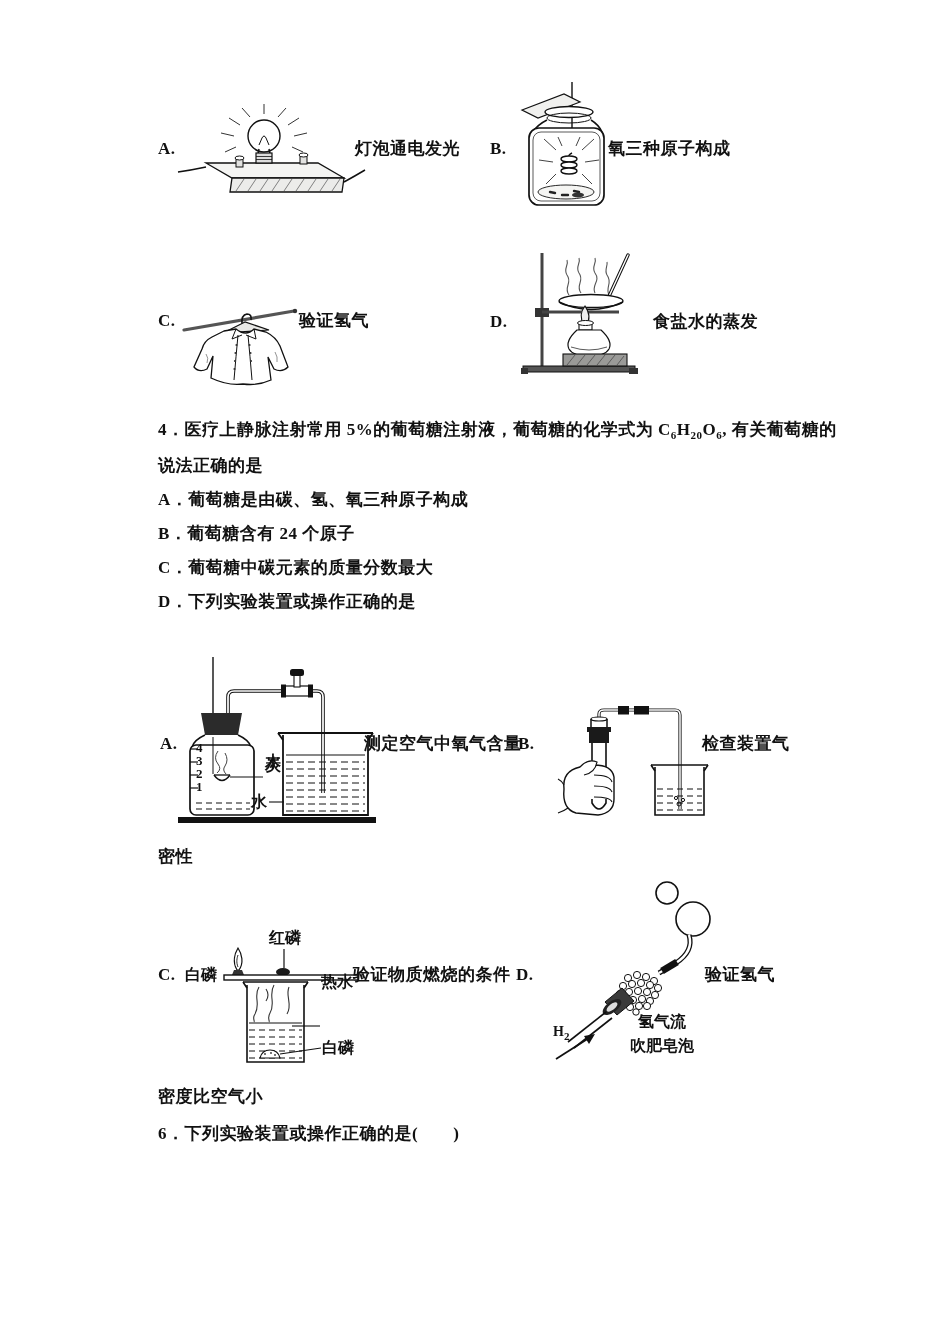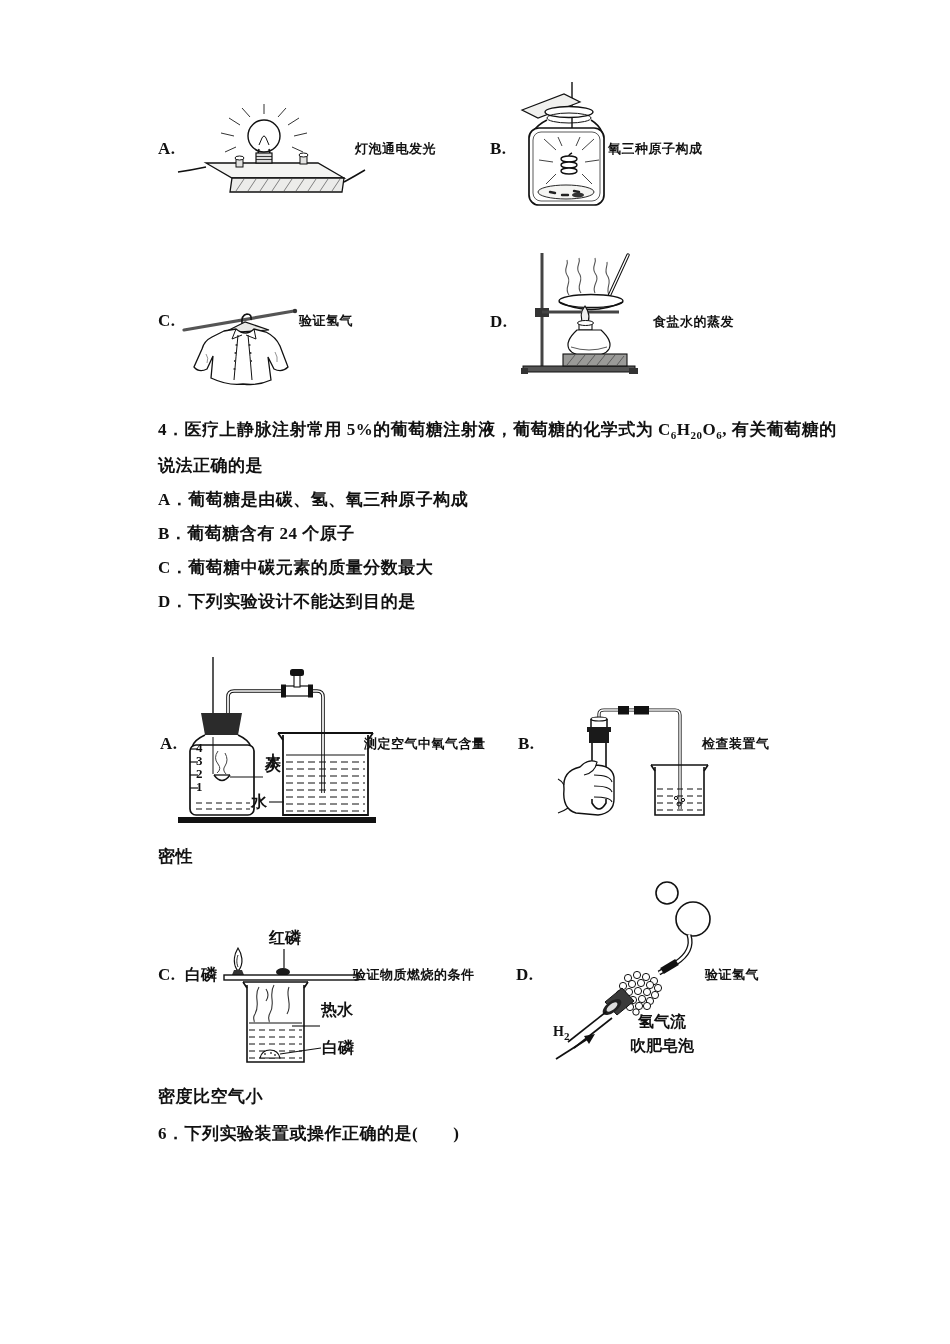--- a/index.html
+++ b/index.html
@@ -1,19 +1,19 @@
 <!DOCTYPE html>
 <html><head>
 <meta charset="utf-8">
 <style>
   html,body{margin:0;padding:0;background:#ffffff;}
   #page{position:relative;width:950px;height:1344px;background:#ffffff;overflow:hidden;
         font-family:"Liberation Serif","DejaVu Serif",serif;color:#111;}
   .t{position:absolute;font-weight:bold;font-size:17px;line-height:20px;white-space:nowrap;letter-spacing:0.5px;}
-  .cap{font-size:13px;}
+  .cap{font-size:17px;}
   .dlabel{position:absolute;font-weight:bold;font-size:16px;line-height:19px;white-space:nowrap;}
   .vert{writing-mode:vertical-rl;text-orientation:upright;letter-spacing:3px;}
   .scale{position:absolute;font-weight:bold;font-size:13px;line-height:13px;text-align:left;}
   .scale span{display:block;}
   sub{font-size:11px;line-height:0;}
   svg{position:absolute;overflow:visible;}
   .ink{stroke:#111;fill:none;stroke-width:1.5;}
 </style>
 </head>
 <body>
@@ -159,21 +159,21 @@
   </svg>
   <div class="t cap" style="left:653px;top:312px">食盐水的蒸发</div>
 
   <div class="t" style="left:158px;top:420px">
     <span>4．</span><span>医疗上静脉注射常用 5%的葡萄糖注射液，葡萄糖的化学式为 </span><span><span>C</span><sub>6</sub><span>H</span><sub>20</sub><span>O</span><sub>6</sub></span><span>, 有关葡萄糖的</span>
   </div>
   <div class="t" style="left:158px;top:456px">说法正确的是</div>
   <div class="t" style="left:158px;top:490px"><span>A．</span><span>葡萄糖是由碳、氢、氧三种原子构成</span></div>
   <div class="t" style="left:158px;top:524px"><span>B．</span><span>葡萄糖含有 24 个原子</span></div>
   <div class="t" style="left:158px;top:558px"><span>C．</span><span>葡萄糖中碳元素的质量分数最大</span></div>
-  <div class="t" style="left:158px;top:592px"><span>D．</span><span>下列实验设计不能达到目的是</span></div>
+  <div class="t" style="left:158px;top:592px"><span>D．</span><span>下列实验装置或操作正确的是</span></div>
 
 
   <div class="t" style="left:160px;top:734px">A.</div>
 
   <svg style="left:172px;top:655px" width="205" height="172" viewBox="0 0 205 172">
     <rect x="6" y="162" width="198" height="6" fill="#111"></rect>
     <line x1="41" y1="2" x2="41" y2="60" stroke="#111" stroke-width="1.4"></line>
     <path d="M56,58 L56,42 Q56,36 62,36 L145,36 Q151,36 151,42 L151,138" stroke="#111" stroke-width="3.6" fill="none"></path>
     <path d="M56,58 L56,42 Q56,36 62,36 L145,36 Q151,36 151,42 L151,138" stroke="#fff" stroke-width="1.7" fill="none"></path>
     <g>
@@ -303,21 +303,21 @@
     <path d="M80,133 Q82,125 90,125 Q98,125 100,133 Z" fill="#fff" stroke="#111" stroke-width="1.2"></path>
     <g fill="#333">
         <circle cx="85" cy="129" r="0.9"></circle>
         <circle cx="91" cy="128" r="0.9"></circle>
         <circle cx="95" cy="130" r="0.9"></circle>
       </g>
     <line x1="100" y1="129" x2="141" y2="123" stroke="#111" stroke-width="1.1"></line>
   </svg>
   <div class="dlabel" style="left:185px;top:965px">白磷</div>
   <div class="dlabel" style="left:269px;top:928px">红磷</div>
-  <div class="dlabel" style="left:321px;top:1000px">热水</div>
+  <div class="dlabel" style="left:321px;top:972px">热水</div>
   <div class="dlabel" style="left:322px;top:1038px">白磷</div>
 
   <div class="t cap" style="left:353px;top:965px">验证物质燃烧的条件</div>
   <div class="t" style="left:516px;top:965px">D.</div>
 
   <svg style="left:548px;top:875px" width="170" height="195" viewBox="0 0 170 195">
     <circle cx="119" cy="18" r="11" fill="#fff" stroke="#111" stroke-width="1.6"></circle>
     <circle cx="145" cy="44" r="17" fill="#fff" stroke="#111" stroke-width="1.6"></circle>
     <path d="M141,60 Q146,76 128,88 L111,98" stroke="#111" stroke-width="5" fill="none"></path>
     <path d="M141,60 Q146,76 128,88 L111,98" stroke="#fff" stroke-width="2.4" fill="none"></path>

